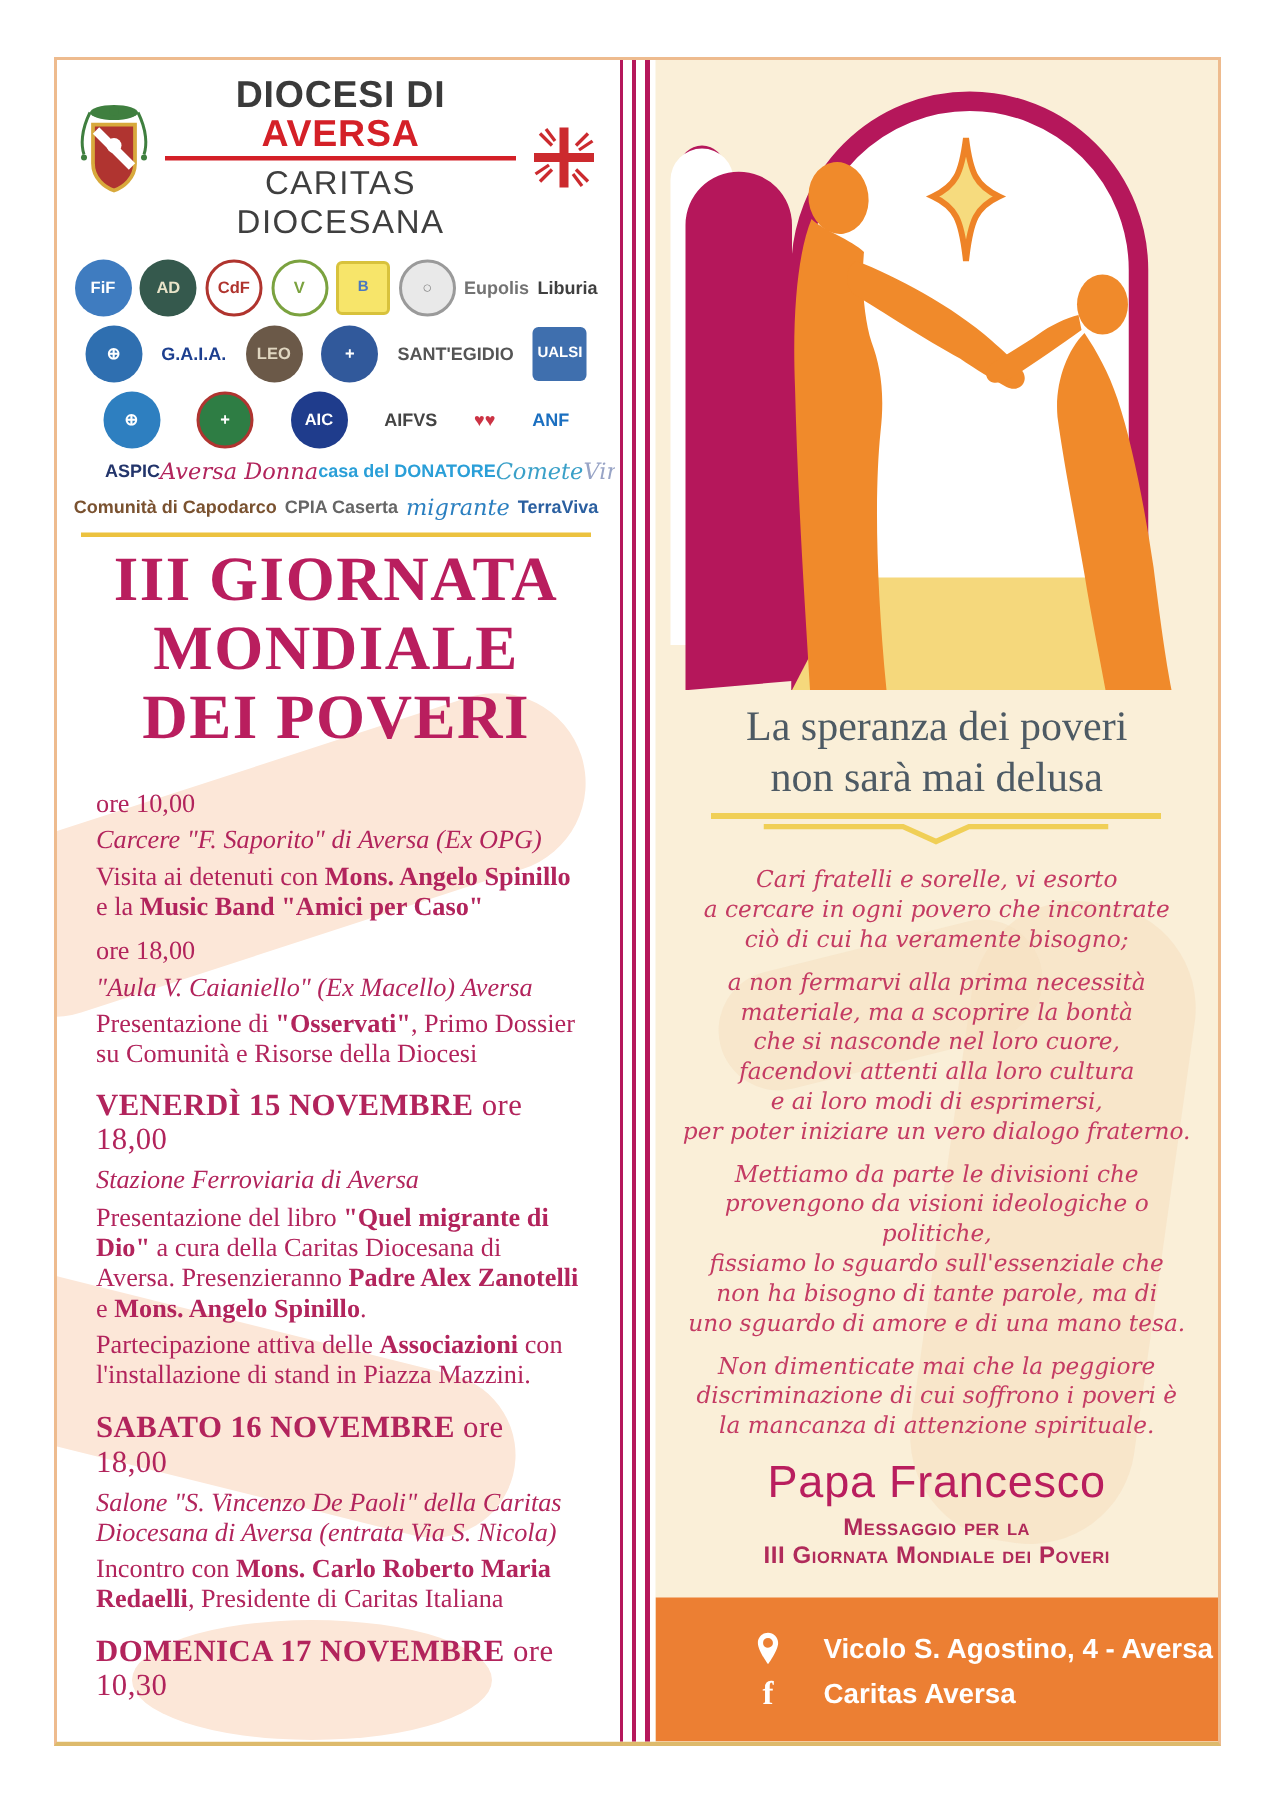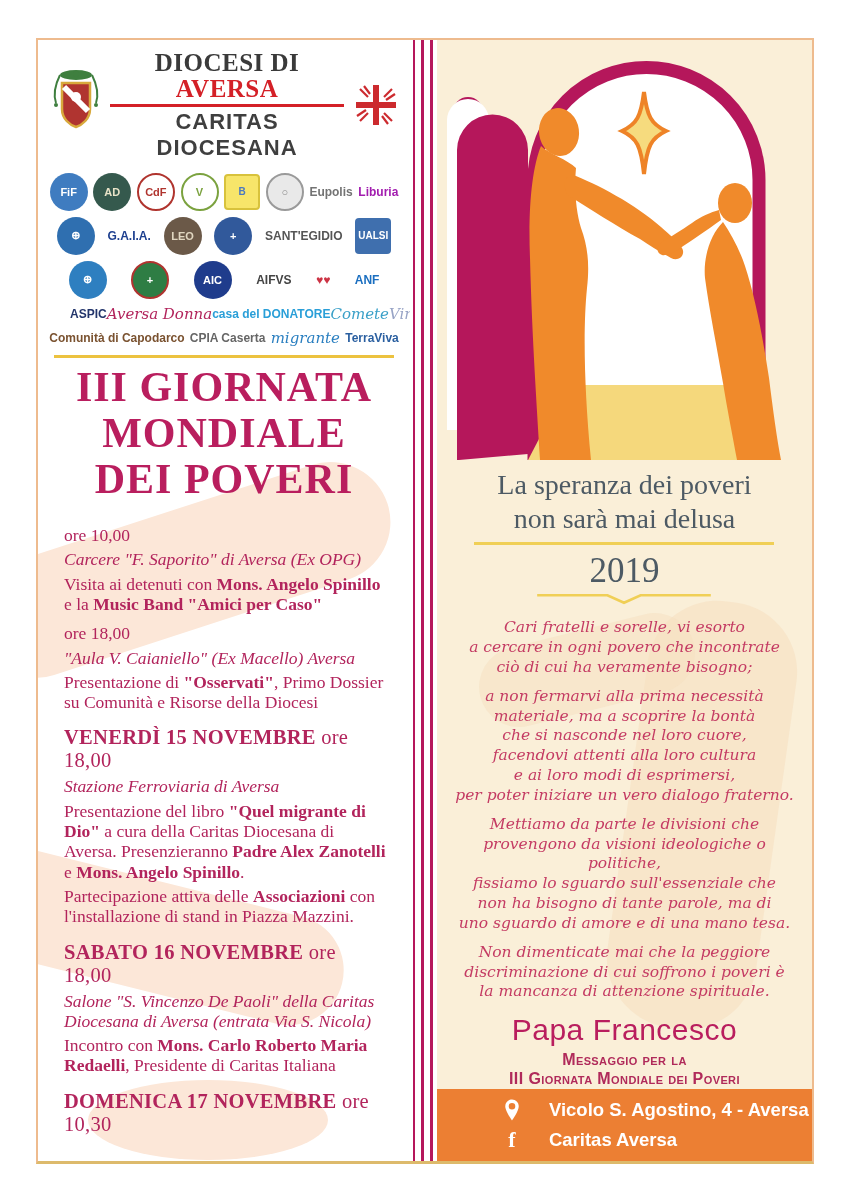--- a/index.html
+++ b/index.html
@@ -17,23 +17,23 @@
   .wm { position:absolute; z-index:0; }
   .wm-l1 { left:-70px; top:470px; width:430px; height:120px; border-radius:70px; background:#fcе; background:#fce7d8; transform:rotate(-18deg); }
   .wm-l2 { left:-90px; top:840px; width:400px; height:110px; border-radius:60px; background:#fce7d8; transform:rotate(14deg); }
   .wm-l3 { left:50px; top:1040px; width:240px; height:80px; border-radius:50%; background:#fcе; background:#fce7d8; }
   .wm-r1 { left:190px; top:560px; width:150px; height:430px; border-radius:70px; background:#f6dfc0; opacity:.55; transform:rotate(8deg); }
   .wm-r2 { left:40px; top:590px; width:220px; height:80px; border-radius:50px; background:#f6dfc0; opacity:.5; transform:rotate(-14deg); }
   
   .hdr { display:flex; align-items:center; padding:10px 10px 4px 12px; gap:8px; }
   .hdr-text { flex:1; text-align:center; font-family:"Liberation Sans", sans-serif; }
   .org1 { font-size:25px; font-weight:bold; letter-spacing:.5px; color:#3a3a3a;
-          border-bottom:3px solid #d42027; display:inline-block; padding-bottom:1px; line-height:1.05;font-family:Liberation Serif, serif;}
+          border-bottom:3px solid #d42027; display:inline-block; padding-bottom:1px; line-height:1.05;}
   .org1 .red { color:#d42027; }
-  .org2 { font-size:22px; font-weight:bold; letter-spacing:1px; color:#3f3f3f; margin-top:2px; }
+  .org2 { font-size:22px; font-weight:normal; letter-spacing:1px; color:#3f3f3f; margin-top:2px; }
   
   .logo-grid { padding:2px 6px 0 6px; }
   .logo-row { display:flex; justify-content:space-evenly; align-items:center; margin:6px 0; }
   .logo-circle { display:flex; align-items:center; justify-content:center; width:38px; height:38px;
                  border-radius:50%; font:bold 11px "Liberation Sans", sans-serif; }
   .logo-square { display:flex; align-items:center; justify-content:center; width:36px; height:36px;
                  border-radius:4px; font:bold 10px "Liberation Sans", sans-serif; }
   .logo-text { font:bold 12px "Liberation Sans", sans-serif; white-space:nowrap; }
   .logo-text.script { font:italic 15px "DejaVu Serif", serif; }
   
@@ -118,21 +118,21 @@
 
       <div class="logo-grid z" id="logo-grid">
           <div class="logo-row">
             <span class="logo-circle" style="background: rgb(63, 124, 192); color: rgb(255, 255, 255);">FiF</span>
             <span class="logo-circle" style="background: rgb(53, 89, 77); color: rgb(232, 227, 200);">AD</span>
             <span class="logo-circle" style="background: rgb(255, 255, 255); border: 2px solid rgb(176, 52, 46); color: rgb(176, 52, 46);">CdF</span>
             <span class="logo-circle" style="background: rgb(255, 255, 255); border: 2px solid rgb(123, 162, 63); color: rgb(123, 162, 63);">V</span>
             <span class="logo-square" style="background: rgb(247, 229, 106); border: 2px solid rgb(216, 194, 60); color: rgb(74, 120, 192);">B</span>
             <span class="logo-circle" style="background: rgb(233, 233, 233); border: 2px solid rgb(154, 154, 154); color: rgb(138, 138, 138);">○</span>
             <span class="logo-text" style="color: #737373;">Eupolis</span>
-            <span class="logo-text" style="color: #a21caf;">Liburia</span>
+            <span class="logo-text" style="color: #404040;">Liburia</span>
           </div>
           <div class="logo-row">
             <span class="logo-circle" style="background: rgb(47, 111, 176); color: rgb(255, 255, 255);">⊕</span>
             <span class="logo-text" style="color: rgb(29, 63, 143);">G.A.I.A.</span>
             <span class="logo-circle" style="background: rgb(107, 89, 72); color: rgb(224, 214, 192);">LEO</span>
             <span class="logo-circle" style="background: rgb(49, 89, 155); color: rgb(255, 255, 255);">+</span>
             <span class="logo-text" style="color: rgb(85, 85, 85);">SANT'EGIDIO</span>
             <span class="logo-square" style="background: rgb(63, 111, 174); color: rgb(255, 255, 255);">UALSI</span>
           </div>
           <div class="logo-row">
@@ -219,21 +219,20 @@
             <ellipse cx="298" cy="163" rx="17" ry="20"></ellipse>
             <path d="M 284,180 C 270,190 254,201 242,209 C 236,213 229,216 225,215 C 219,213 219,206 225,202 C 233,197 245,190 255,183 C 263,177 274,172 282,170 Z"></path>
             <path d="M 286,182 C 294,194 302,208 308,226 C 318,256 326,298 332,338 C 336,370 340,400 344,420 L 300,420 C 296,398 290,368 286,343 C 280,308 272,268 268,238 C 266,216 274,194 286,182 Z"></path>
           </g>
         </svg>
       </div>
 
       <div class="motto z">La speranza dei poveri
 non sarà mai delusa</div>
       <div class="motto-rule z"></div>
-      <div class="year z">2019</div>
       <svg class="year-divider z" width="230" height="16" viewBox="0 0 230 16">
         <path d="M0,3 L93,3 L115,13 L137,3 L230,3" fill="none" stroke="#f0cf56" stroke-width="3.5"></path>
       </svg>
 
       <div class="quotes z" id="quotes">
           <p class="quote">Cari fratelli e sorelle, vi esorto
 a cercare in ogni povero che incontrate
 ciò di cui ha veramente bisogno;</p>
           <p class="quote">a non fermarvi alla prima necessità
 materiale, ma a scoprire la bontà

